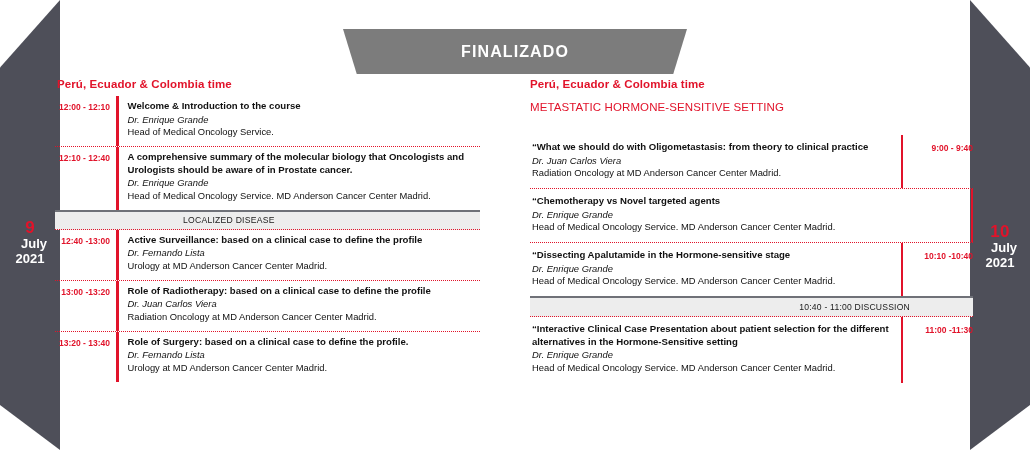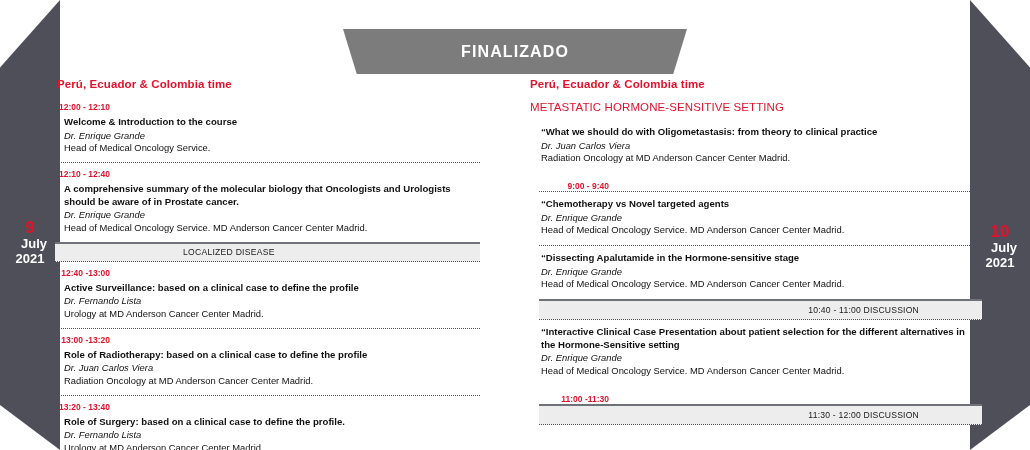--- a/index.html
+++ b/index.html
@@ -56,23 +56,23 @@
   .col-left .col-title{position:absolute;left:2px;top:78px;}
   .col-right .col-title{position:absolute;left:0px;top:78px;}
 
   .col-subtitle{
     position:absolute;left:0px;top:101px;
     color:#e1132a;font-size:11.5px;font-weight:normal;letter-spacing:.1px;
   }
 
   
   .sched-left{position:absolute;left:0;top:96px;width:425px;}
-  .sched-right{position:absolute;left:0;top:120px;width:443px;margin-left:9px;}
-
-  .row{position:relative;display:flex;flex-direction:column;}
+  .sched-right{position:absolute;left:0;top:135px;width:443px;}
+
+  .row{position:relative;display:flex;}
   .row.sep-dotted{border-bottom:1px dotted #e1132a;}
 
   
   .row-l .time{
     width:61px;flex:none;text-align:right;
     color:#e1132a;font-size:8.5px;font-weight:bold;
     padding-top:6px;padding-right:6px;box-sizing:border-box;
     white-space:nowrap;
   }
   .row-l .rule{width:2.5px;flex:none;background:#e1132a;}
@@ -217,32 +217,30 @@
           </div>
           <div class="rule"></div>
         </div>
         <div class="row row-r">
           <div class="body">
             <div class="t-title">“Dissecting Apalutamide in the Hormone-sensitive stage</div>
             <div class="t-speaker">Dr. Enrique Grande</div>
             <div class="t-affil">Head of Medical Oncology Service. MD Anderson Cancer Center Madrid.</div>
           </div>
           <div class="rule"></div>
+          <div class="time">10:10 -10:40</div>
         </div>
         <div class="band-right">
           <div class="band-label">10:40  - 11:00  DISCUSSION</div>
         </div>
         <div class="row row-r">
           <div class="body">
             <div class="t-title">“Interactive Clinical Case Presentation about patient selection for the different alternatives in the Hormone-Sensitive setting</div>
             <div class="t-speaker">Dr. Enrique Grande</div>
             <div class="t-affil">Head of Medical Oncology Service. MD Anderson Cancer Center Madrid.</div>
           </div>
           <div class="rule"></div>
           <div class="time">11:00 -11:30</div>
         </div>
-        <div class="band-right">
-          <div class="band-label">11:30  - 12:00  DISCUSSION</div>
-        </div>
       </div>
   </div>
 
 </div>
 
 </body></html>

